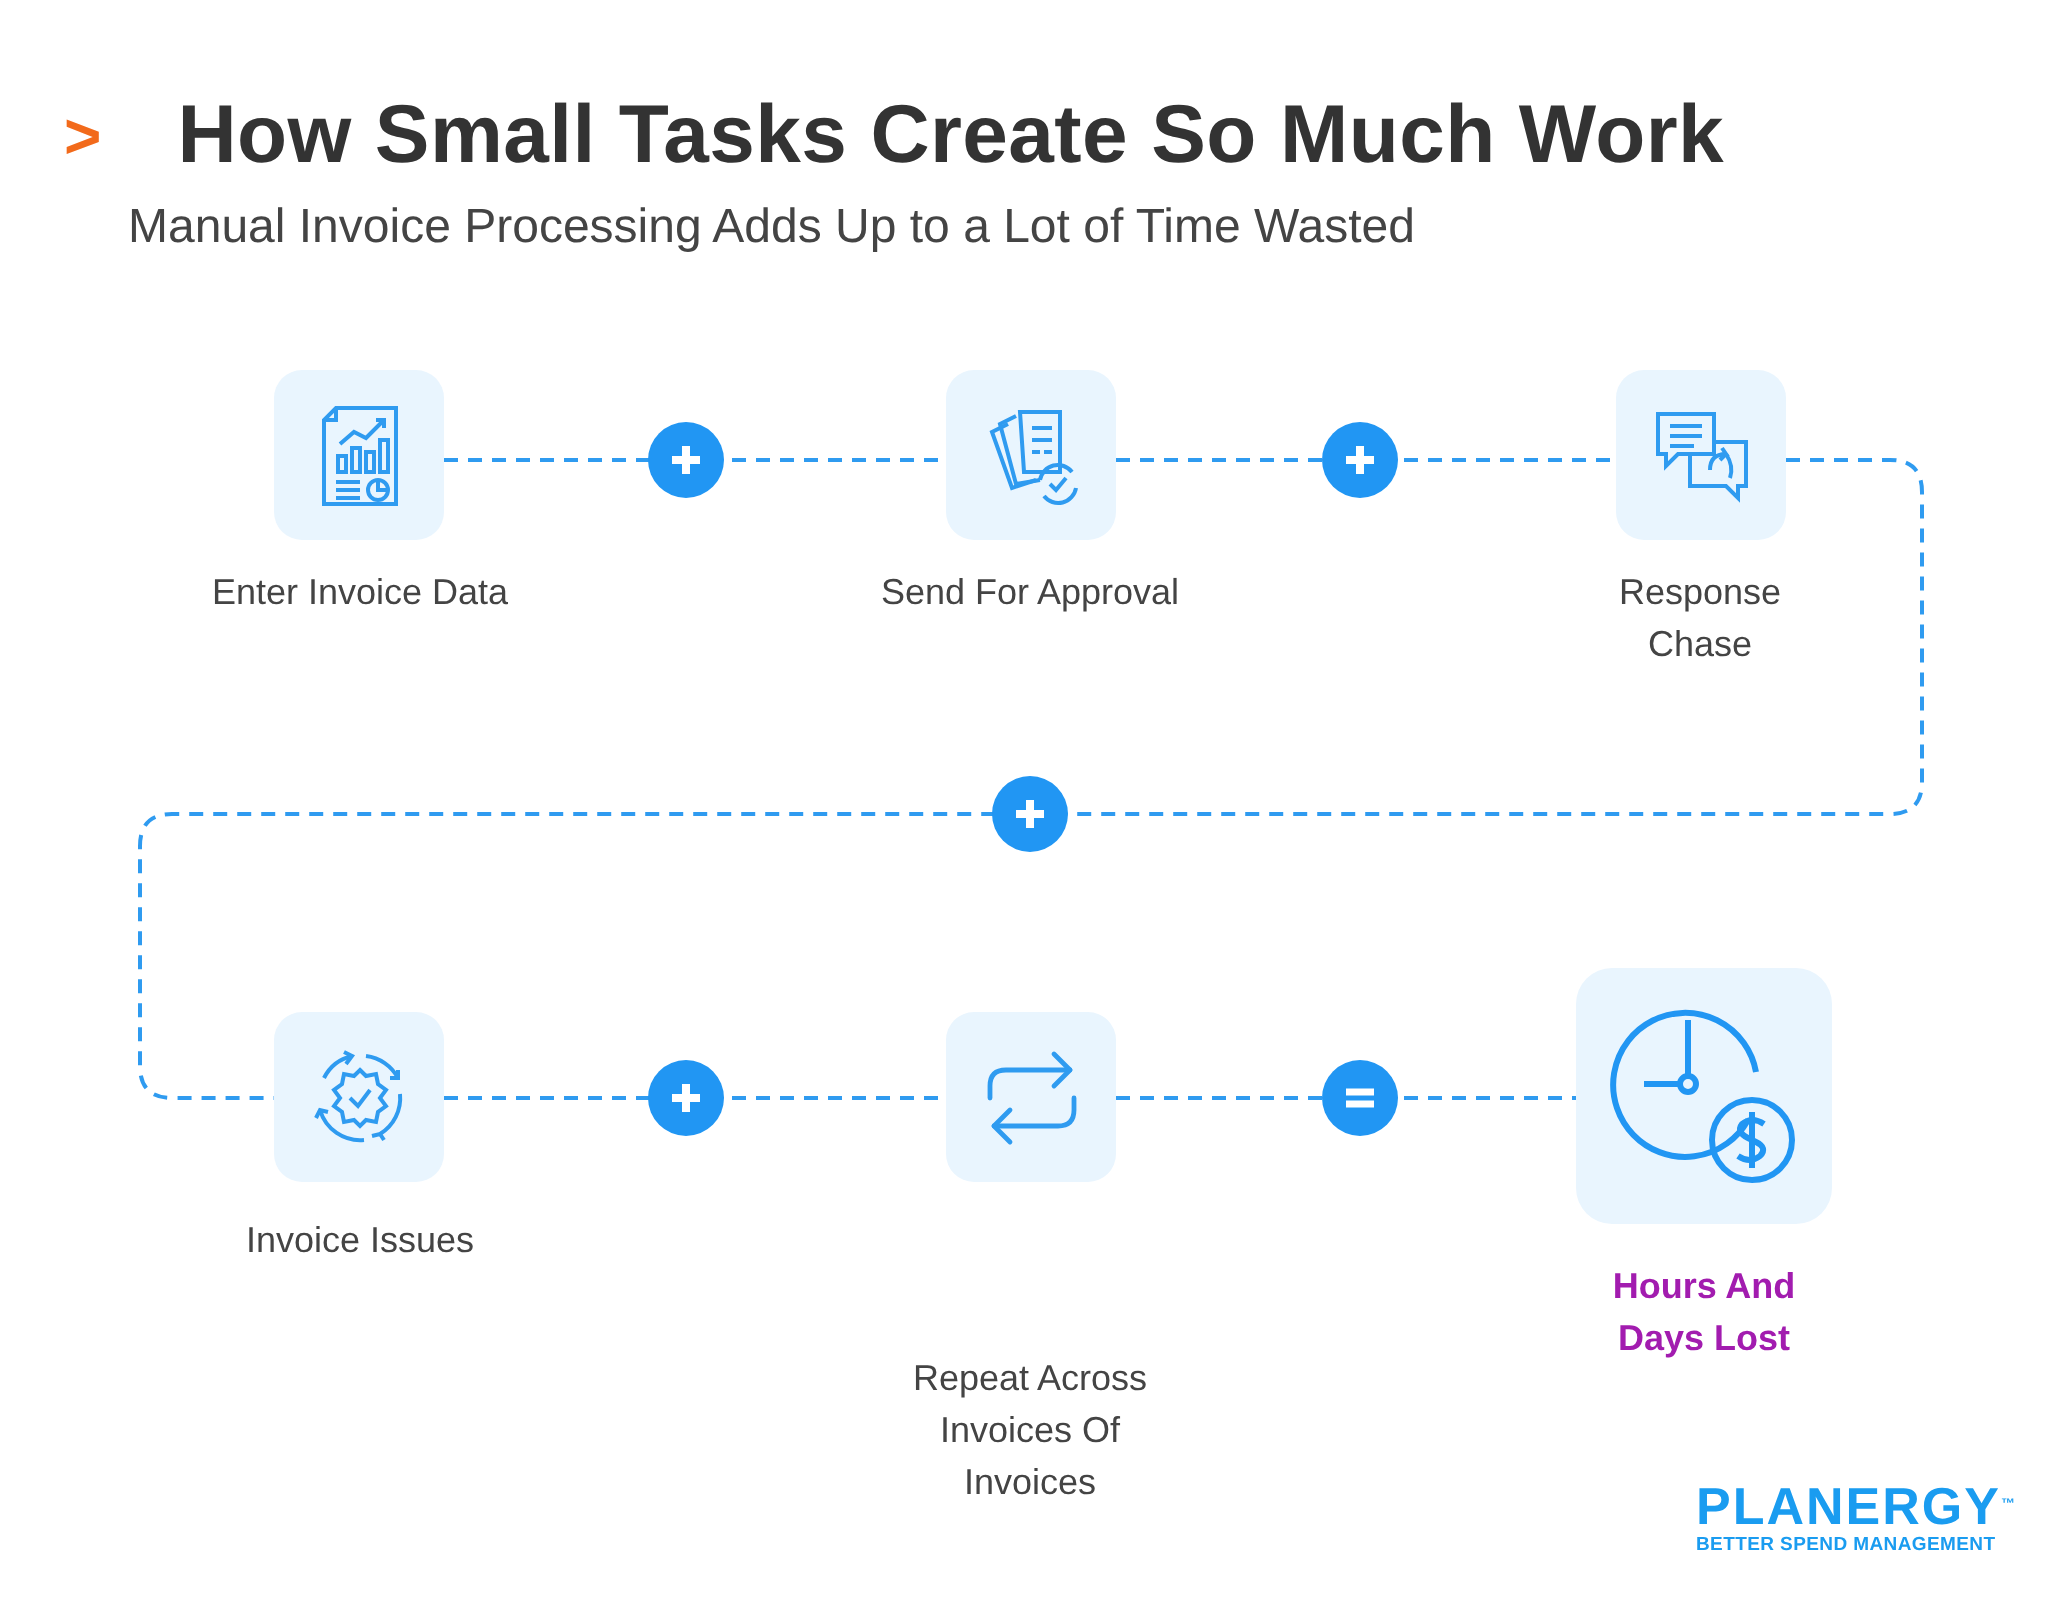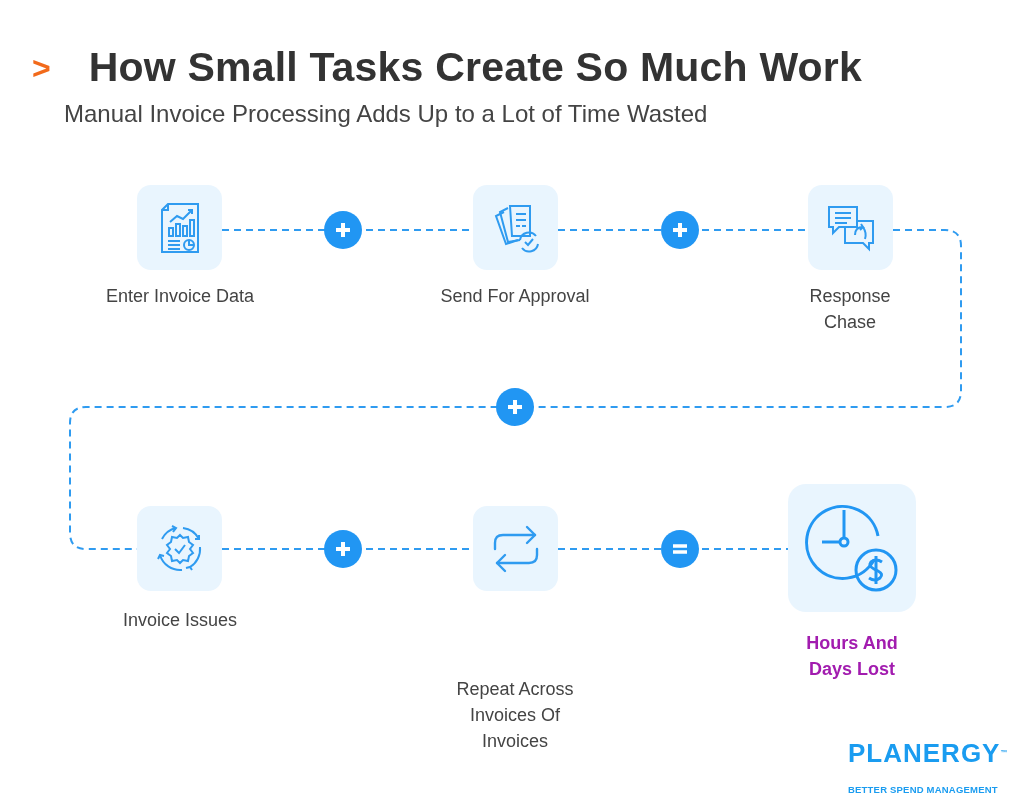--- a/index.html
+++ b/index.html
@@ -16,21 +16,21 @@
   .box svg { display:block; }
   .label { position:absolute; text-align:center; font-size:18px; color:#444; line-height:26px; }
   .label.bold { font-weight:700; color:#a21caf; font-size:18px; }
 
   .op { position:absolute; width:38px; height:38px; border-radius:50%; background:#2196f3;
         color:#fff; display:flex; align-items:center; justify-content:center; }
 
   .logo { position:absolute; left:848px; top:740px; }
   .logo-main { font-size:26px; font-weight:700; color:#1a9cf0; letter-spacing:1px; line-height:26px; }
   .logo-tm { font-size:7px; color:#1a9cf0; vertical-align:top; }
-  .logo-sub { font-size:9.5px; font-weight:700; color:#1a9cf0; letter-spacing:0.2px; margin-top:18px; }
+  .logo-sub { font-size:9.5px; font-weight:700; color:#1a9cf0; letter-spacing:0.2px; margin-top:1px; }
 </style>
 </head>
 <body>
 
 <div class="title-wrap">
   <span class="chev">&gt;</span>
   <span class="title">How Small Tasks Create So Much Work</span>
 </div>
 <div class="subtitle">Manual Invoice Processing Adds Up to a Lot of Time Wasted</div>
 

